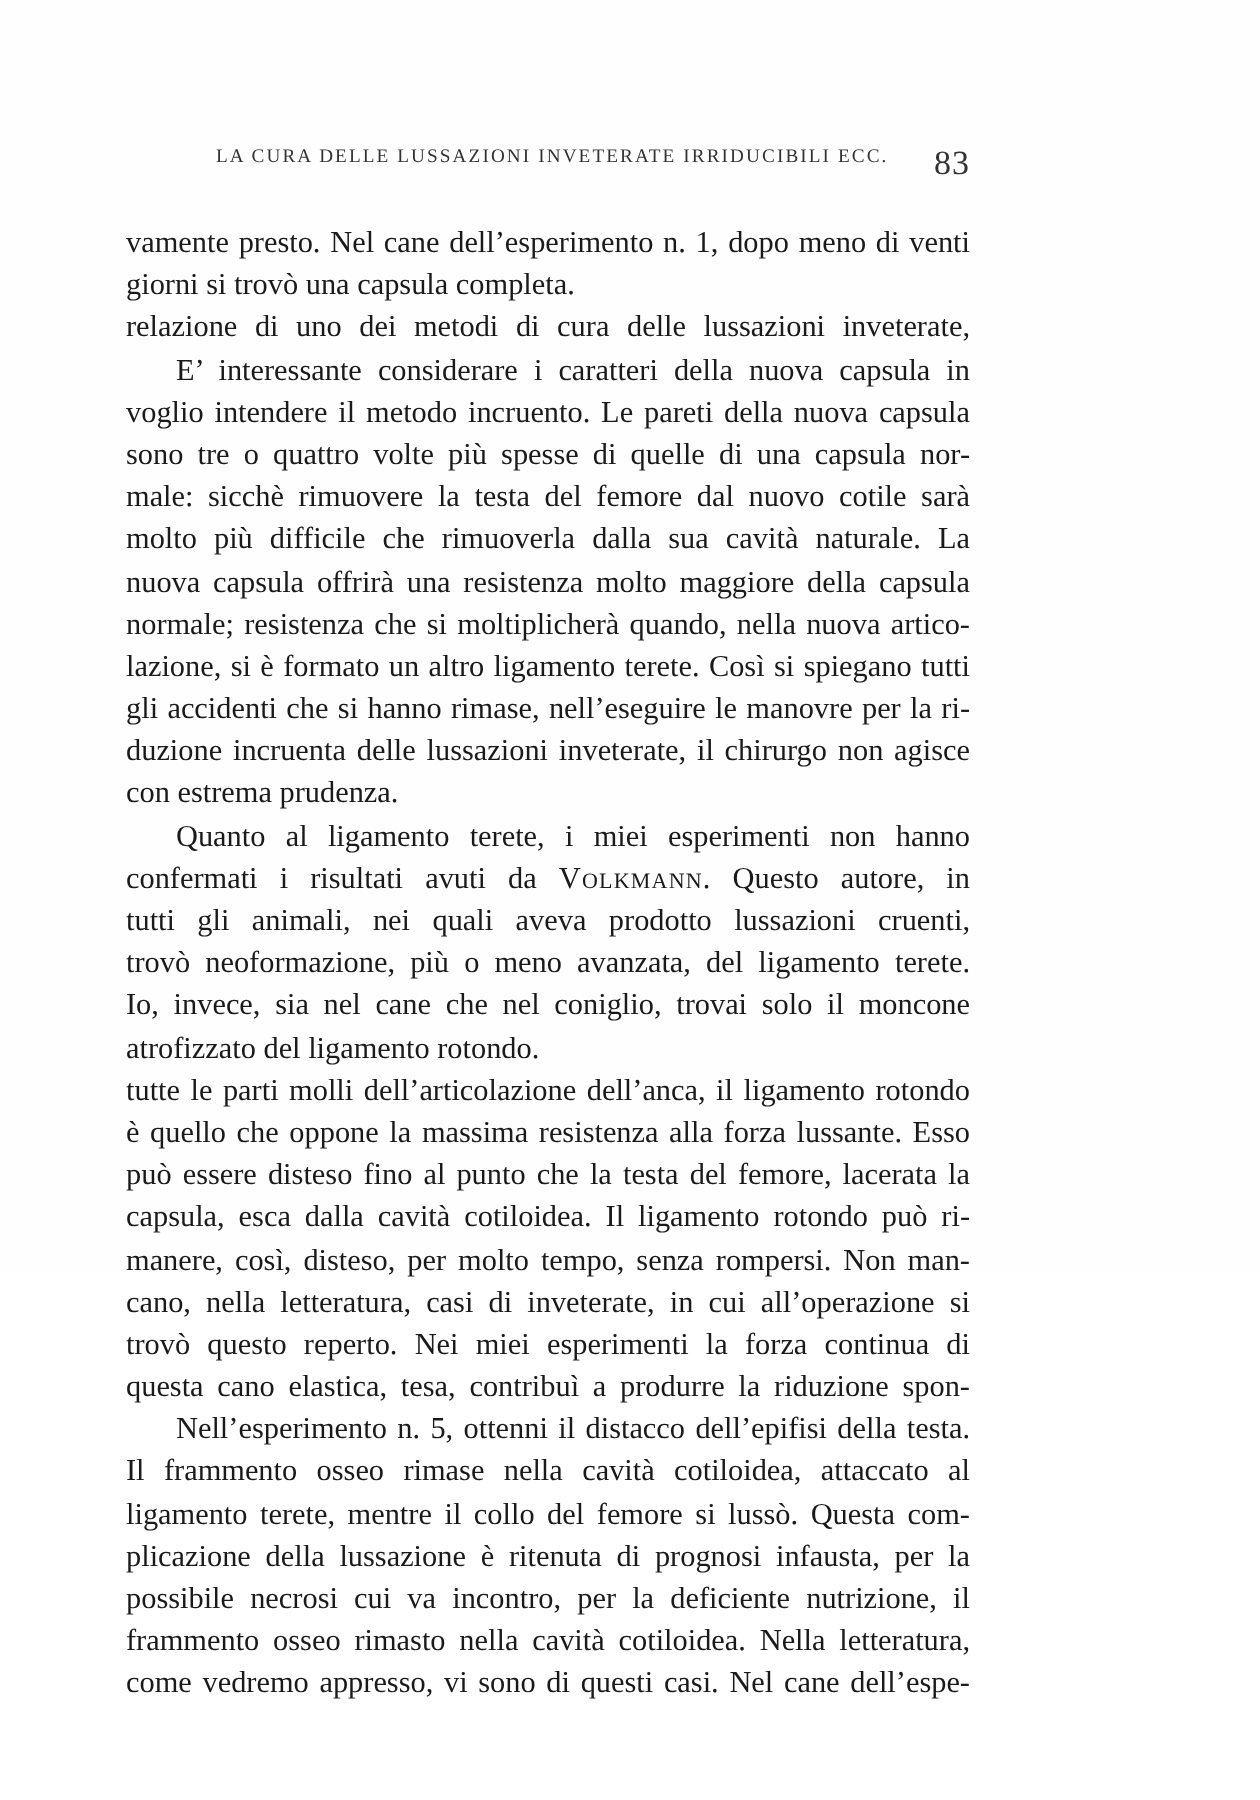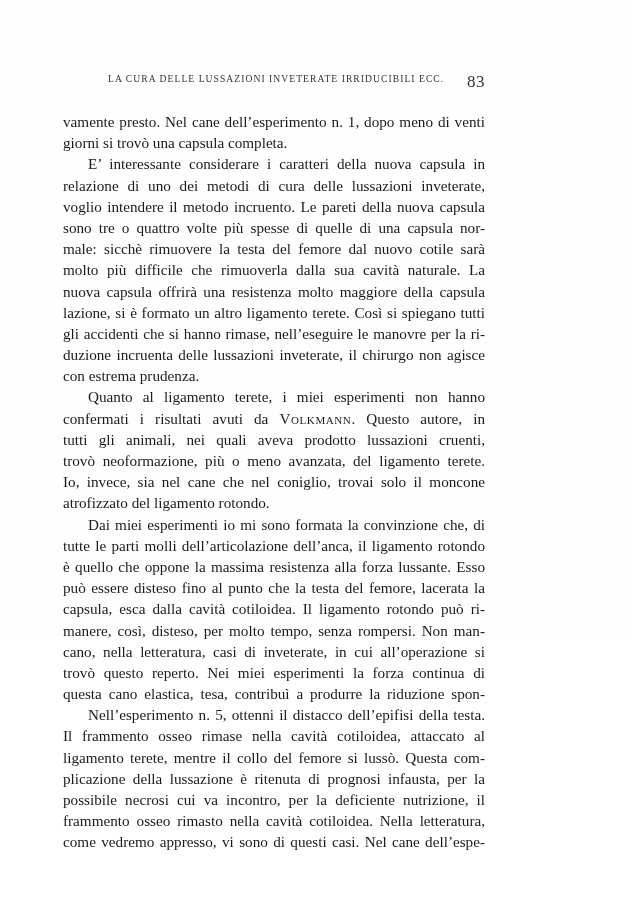--- a/index.html
+++ b/index.html
@@ -84,44 +84,44 @@
   </div>
 
   <div class="body-text">
 
     <div>
       <span class="line">vamente presto. Nel cane dell’esperimento n. 1, dopo meno di venti</span>
       <span class="line last">giorni si trovò una capsula completa.</span>
     </div>
 
     <div>
+      <span class="line">relazione di uno dei metodi di cura delle lussazioni inveterate,</span>
       <span class="line indent">E’ interessante considerare i caratteri della nuova capsula in</span>
-      <span class="line">relazione di uno dei metodi di cura delle lussazioni inveterate,</span>
       <span class="line">voglio intendere il metodo incruento. Le pareti della nuova capsula</span>
       <span class="line">sono tre o quattro volte più spesse di quelle di una capsula nor-</span>
       <span class="line">male: sicchè rimuovere la testa del femore dal nuovo cotile sarà</span>
       <span class="line">molto più difficile che rimuoverla dalla sua cavità naturale. La</span>
       <span class="line">nuova capsula offrirà una resistenza molto maggiore della capsula</span>
+      <span class="line">normale; resistenza che si moltiplicherà quando, nella nuova artico-</span>
       <span class="line">lazione, si è formato un altro ligamento terete. Così si spiegano tutti</span>
       <span class="line">gli accidenti che si hanno rimase, nell’eseguire le manovre per la ri-</span>
       <span class="line">duzione incruenta delle lussazioni inveterate, il chirurgo non agisce</span>
       <span class="line last">con estrema prudenza.</span>
     </div>
 
     <div>
       <span class="line indent">Quanto al ligamento terete, i miei esperimenti non hanno</span>
       <span class="line"><span>confermati i risultati avuti da </span><span class="sc">Volkmann</span><span>. Questo autore, in</span></span>
       <span class="line">tutti gli animali, nei quali aveva prodotto lussazioni cruenti,</span>
       <span class="line">trovò neoformazione, più o meno avanzata, del ligamento terete.</span>
       <span class="line">Io, invece, sia nel cane che nel coniglio, trovai solo il moncone</span>
       <span class="line last">atrofizzato del ligamento rotondo.</span>
     </div>
 
     <div>
-      <span class="line indent">Dai miei esperimenti io mi sono formata la convinzione che, di</span>
       <span class="line">tutte le parti molli dell’articolazione dell’anca, il ligamento rotondo</span>
       <span class="line">è quello che oppone la massima resistenza alla forza lussante. Esso</span>
       <span class="line">può essere disteso fino al punto che la testa del femore, lacerata la</span>
       <span class="line">capsula, esca dalla cavità cotiloidea. Il ligamento rotondo può ri-</span>
       <span class="line">manere, così, disteso, per molto tempo, senza rompersi. Non man-</span>
       <span class="line">cano, nella letteratura, casi di inveterate, in cui all’operazione si</span>
       <span class="line">trovò questo reperto. Nei miei esperimenti la forza continua di</span>
       <span class="line">questa cano elastica, tesa, contribuì a produrre la riduzione spon-</span>
     </div>
 

